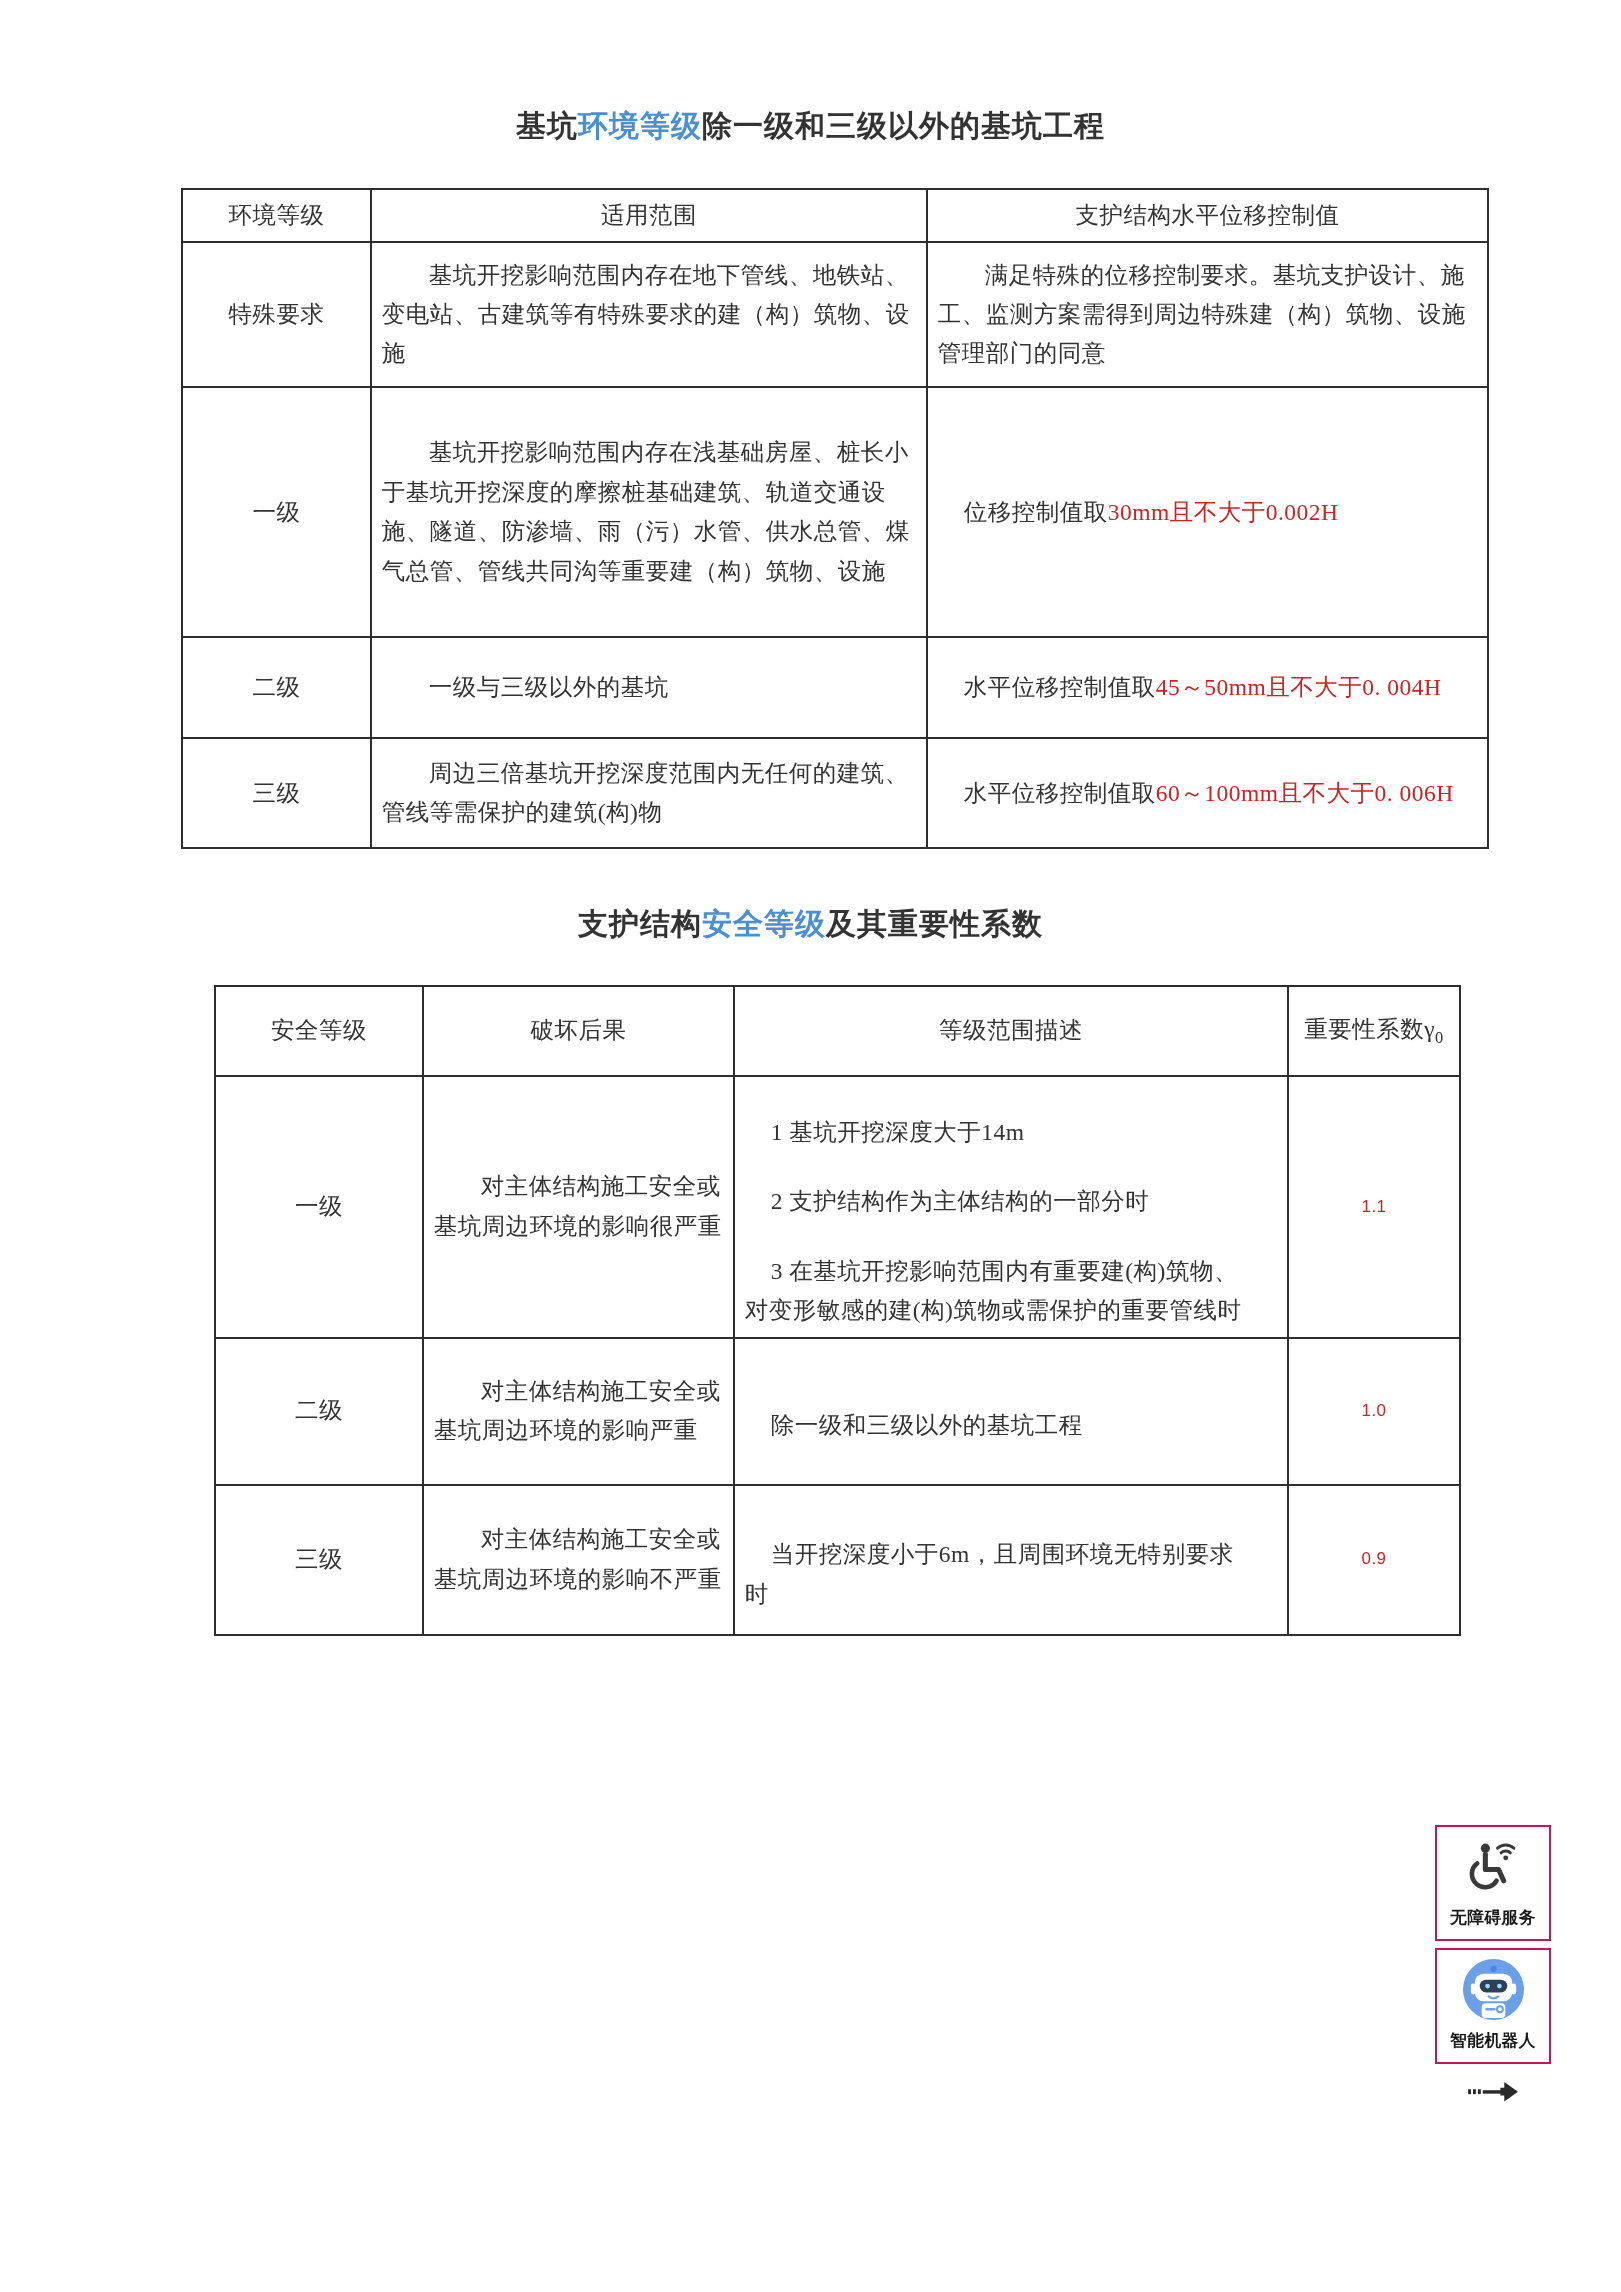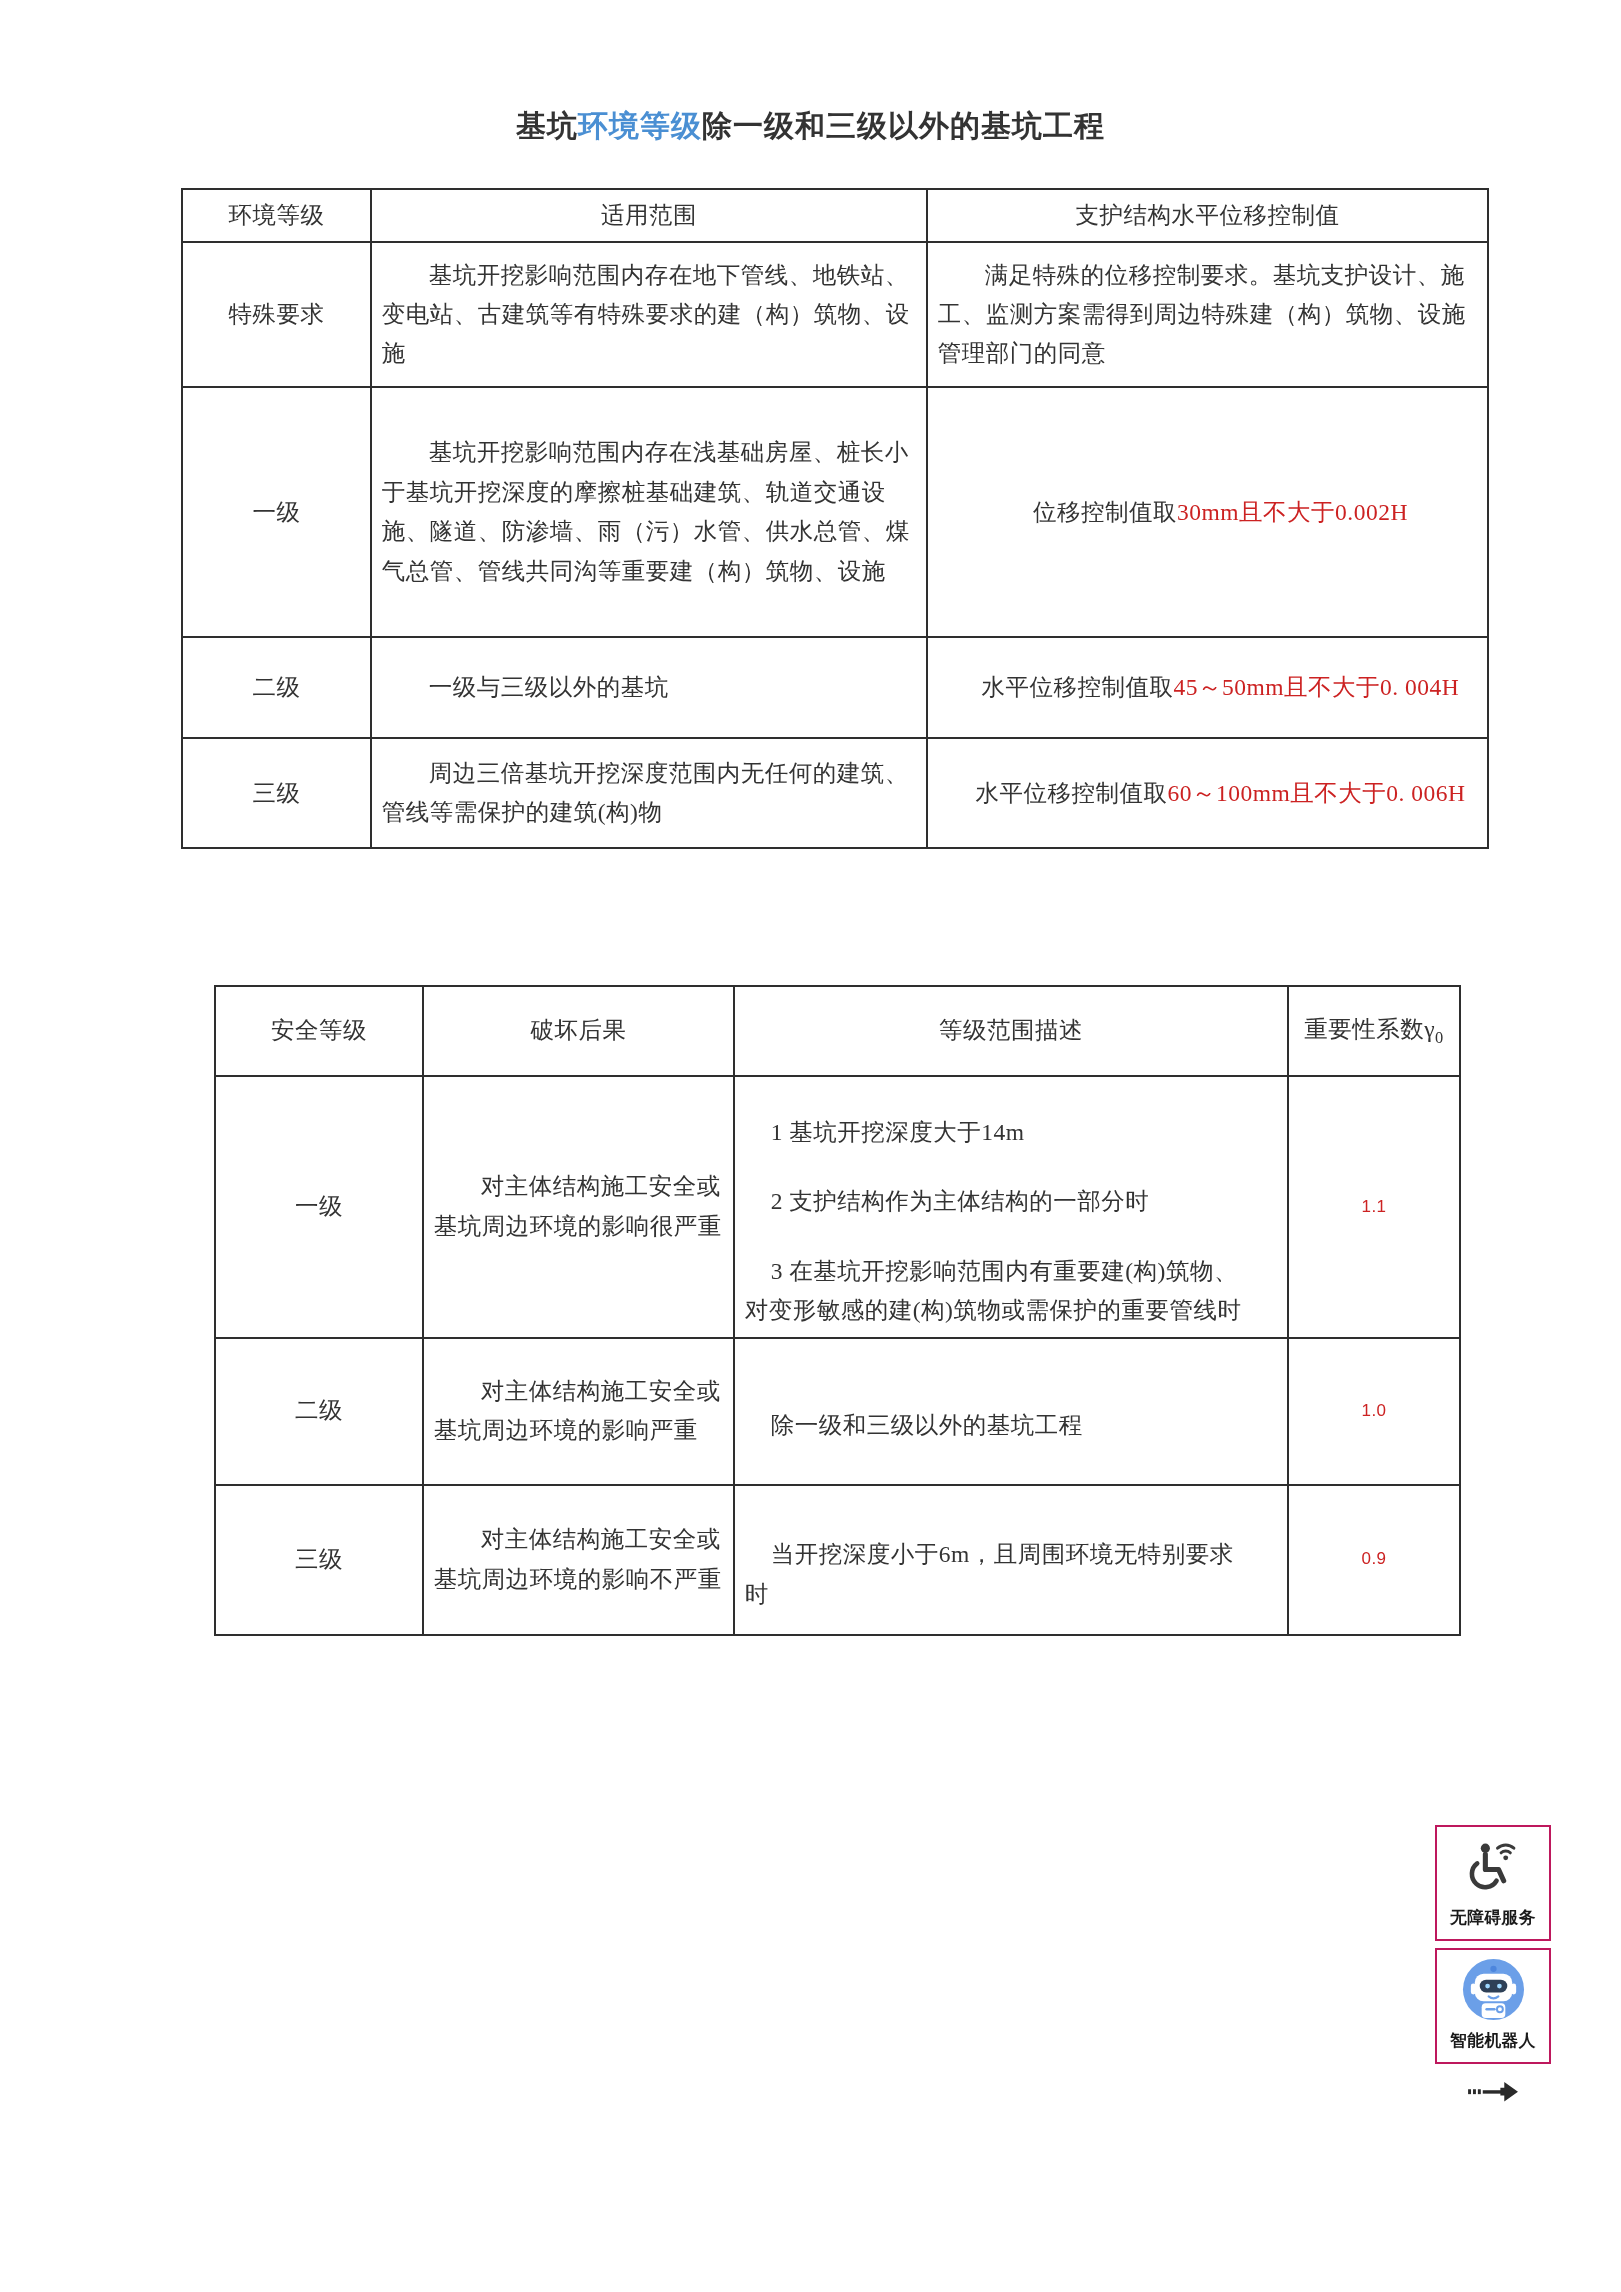--- a/index.html
+++ b/index.html
@@ -38,21 +38,21 @@
     color:#333333;
     vertical-align:middle;
     padding:5.9px 9.8px;
     line-height:1.68;
     letter-spacing:0.5px;
     overflow:hidden;
   }
   th{text-align:center;}
   .c-center{text-align:center;padding:5.9px 3.9px;}
   .para{text-align:left;text-indent:2em;}
-  .ctrl{text-align:center;}
+  .ctrl{text-align:left;}
   .ctrl-ind{text-indent:1.1em;}
   .red{color:#cc2222;}
   .factor{
     text-align:center;
     color:#cc2222;
     font-family:"Liberation Sans","DejaVu Sans",sans-serif;
     font-size:17px;
   }
   .desc-cell{text-align:left;padding:5.9px 33px 5.9px 9.8px;}
   .desc-line{text-indent:1.1em;margin-top:30px;}
@@ -120,20 +120,23 @@
       <td class="ctrl ctrl-ind"><span>水平位移控制值取</span><span class="red">45～50mm且不大于0. 004H</span></td>
     </tr>
     <tr style="height:110px">
       <td class="c-center">三级</td>
       <td class="para">周边三倍基坑开挖深度范围内无任何的建筑、管线等需保护的建筑(构)物</td>
       <td class="ctrl ctrl-ind"><span>水平位移控制值取</span><span class="red">60～100mm且不大于0. 006H</span></td>
     </tr>
   </tbody>
     </table>
 
+  <div class="doc-title" id="title2">
+    <span>支护结构</span><span class="title-hl">安全等级</span><span>及其重要性系数</span>
+  </div>
 
   <table id="table2">
     <colgroup>
         <col style="width:208px">
         <col style="width:311px">
         <col style="width:554px">
         <col style="width:172px">
       </colgroup>
     <tbody>
         <tr style="height:90px">

